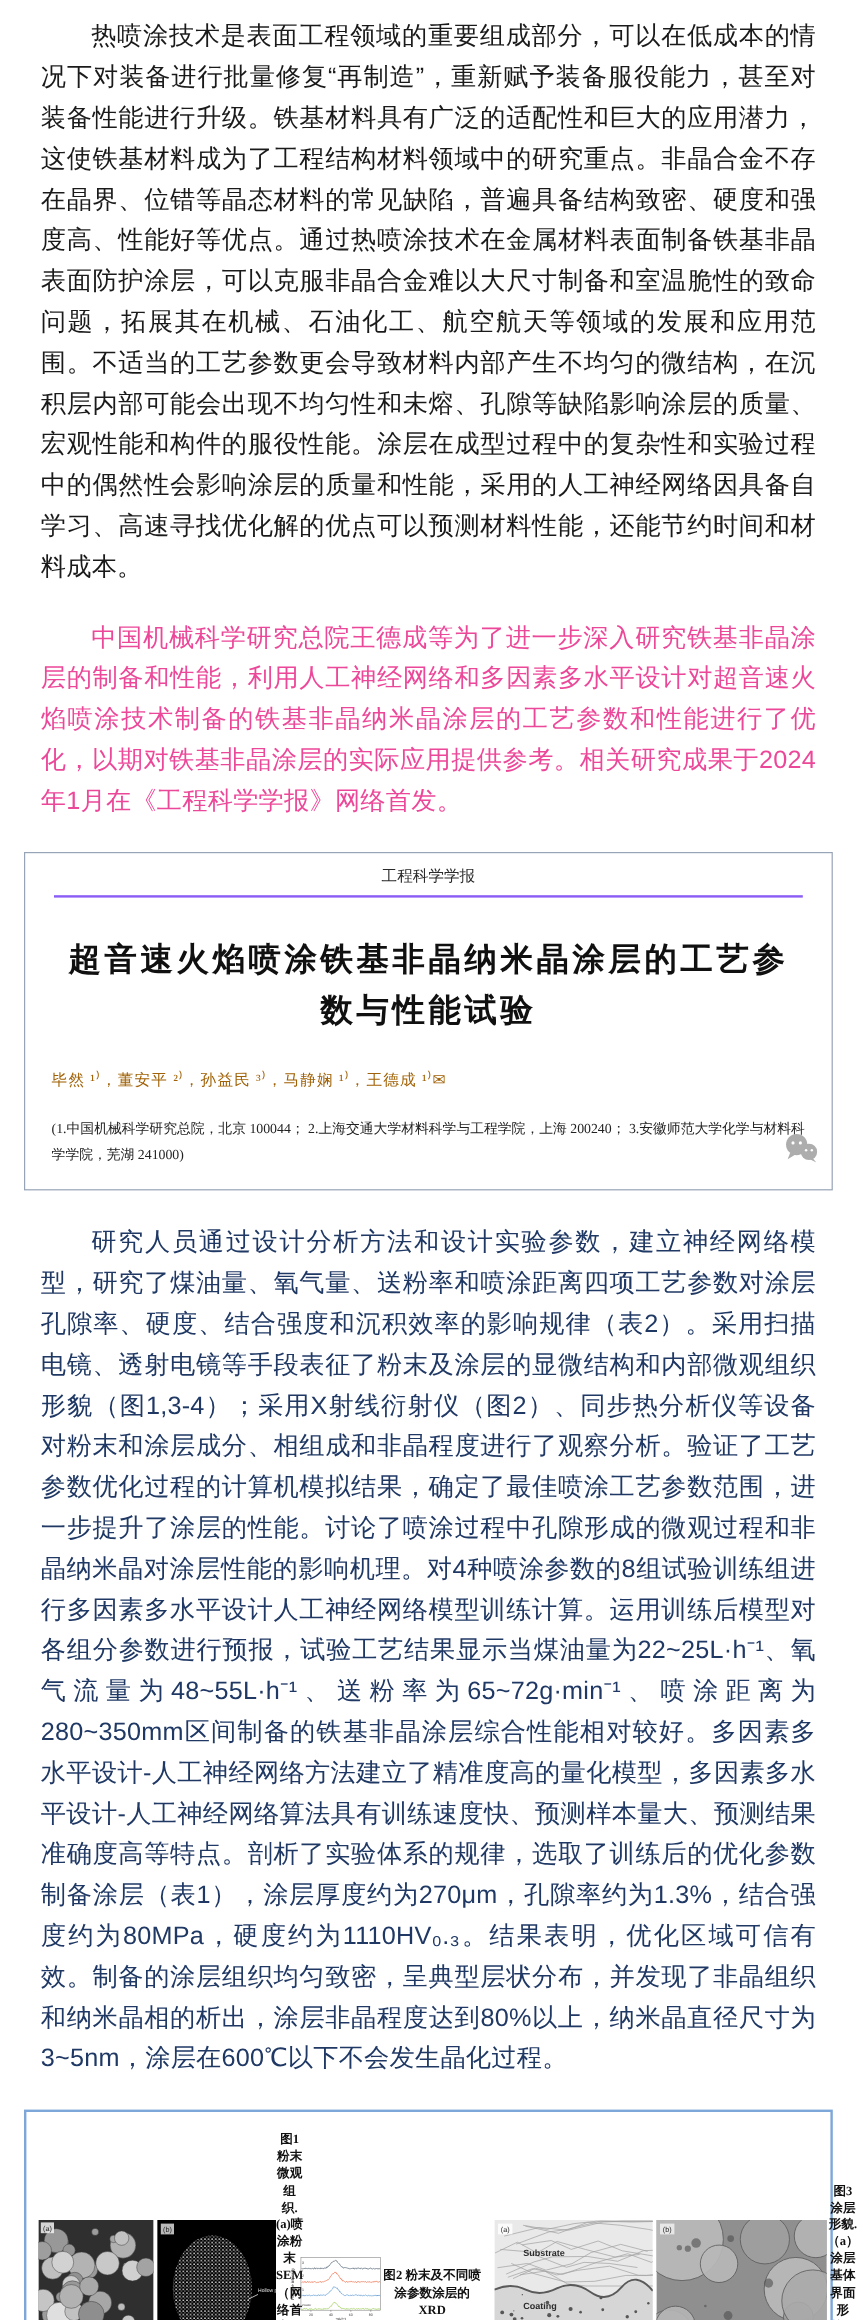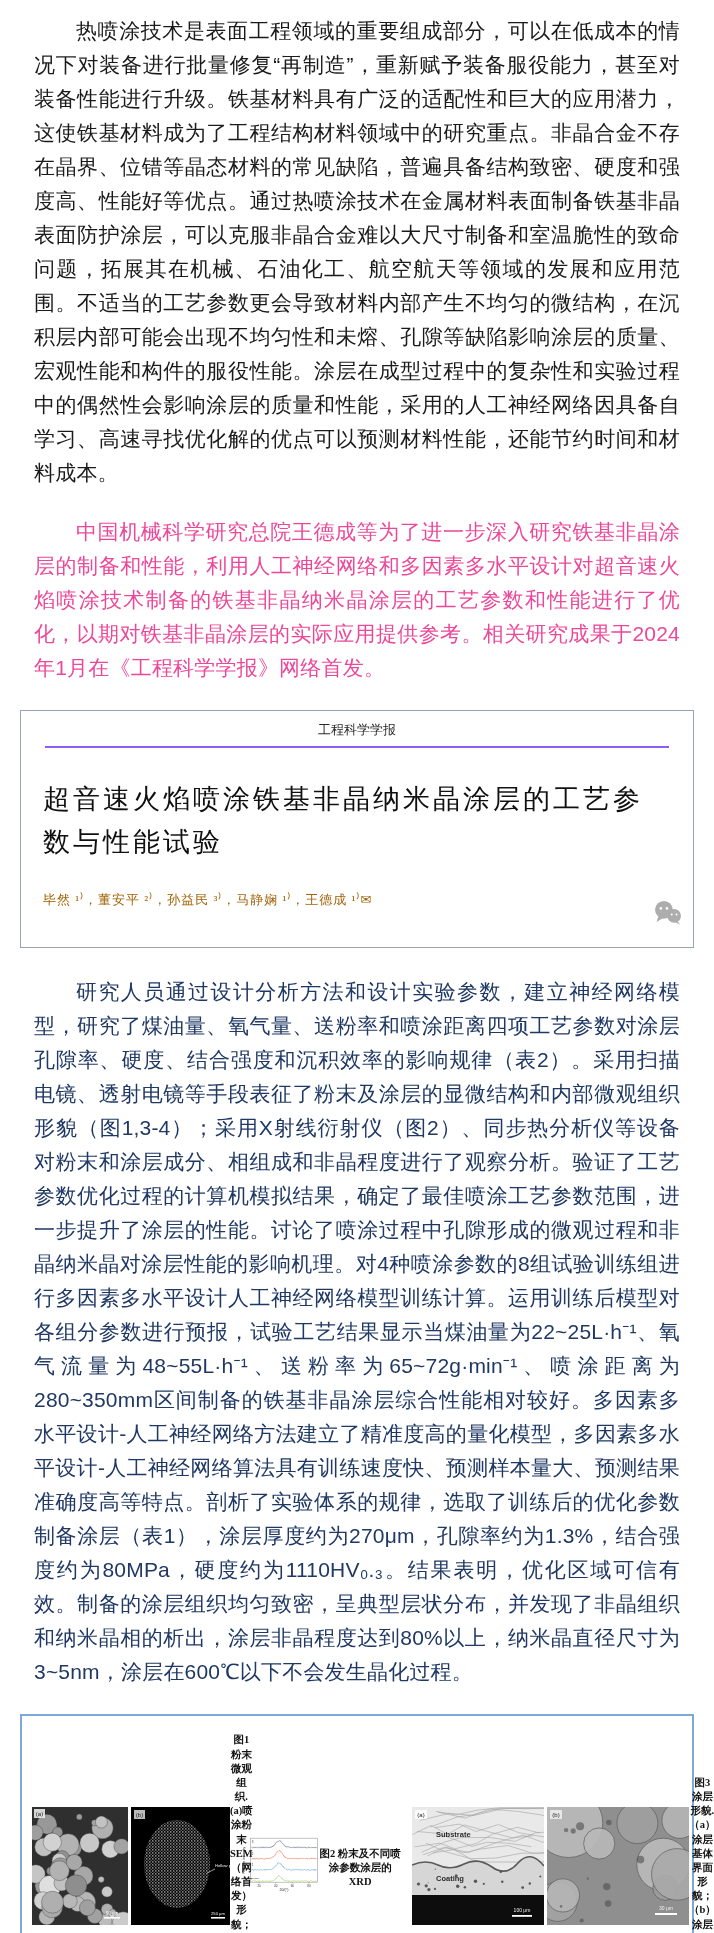--- a/index.html
+++ b/index.html
@@ -2,21 +2,21 @@
 <html><head>
 <meta charset="utf-8">
 <style>
   html,body{margin:0;padding:0;background:#fff;}
   body{width:714px;font-family:"Liberation Sans",sans-serif;-webkit-font-smoothing:antialiased;}
   .article{padding:14px 34px 10px;}
   .body-para{font-size:21px;line-height:34px;text-align:justify;text-indent:2em;margin:0 0 25px;color:#1a1a1a;letter-spacing:0.2px;}
   
   .journal-card{position:relative;margin:2px -14px 27px;border:1px solid #97a3b6;background:#fff;padding:8px 20px 16px;box-sizing:border-box;}
   .jc-header{font-family:"Liberation Serif",serif;font-size:13px;color:#2a2a2a;text-align:center;padding:2px 0 7px;border-bottom:2px solid #8b5cf6;margin:0 4px 30px;}
-  .jc-title{font-family:"Liberation Serif",serif;font-size:27px;color:#101010;line-height:1.6;letter-spacing:3px;margin:0 2px 26px;font-weight:400;}
+  .jc-title{font-family:"Liberation Serif",serif;font-size:27px;color:#101010;line-height:1.6;letter-spacing:3px;margin:0 2px 26px;font-weight:700;text-align:center;}
   .jc-authors{font-family:"Liberation Serif",serif;font-size:13px;color:#a16207;margin:0 2px 22px;letter-spacing:1px;}
   .jc-affil{font-family:"Liberation Serif",serif;font-size:11.5px;color:#222;line-height:1.9;margin:0 2px;}
   .watermark{position:absolute;display:flex;align-items:center;gap:8px;color:#b5b5b5;pointer-events:none;}
   .wm-journal{right:10px;bottom:22px;font-size:26px;letter-spacing:4px;opacity:.85;}
   .wm-icon{color:#9f9f9f;flex:0 0 auto;}
   .wm-text{font-family:"Liberation Sans",sans-serif;white-space:nowrap;}
   
   .figure-box{position:relative;margin:8px -14px 0;border:2px solid #7da7d8;background:#fff;padding:12px 10px 8px;box-sizing:border-box;}
   .fig-grid{display:grid;grid-template-columns:198px 160px 1fr;column-gap:11px;row-gap:10px;}
   .fig-cell{display:flex;align-items:center;}
@@ -30,20 +30,21 @@
 <div class="article">
 
   <p class="body-para" style="color: rgb(26, 26, 26);">热喷涂技术是表面工程领域的重要组成部分，可以在低成本的情况下对装备进行批量修复“再制造”，重新赋予装备服役能力，甚至对装备性能进行升级。铁基材料具有广泛的适配性和巨大的应用潜力，这使铁基材料成为了工程结构材料领域中的研究重点。非晶合金不存在晶界、位错等晶态材料的常见缺陷，普遍具备结构致密、硬度和强度高、性能好等优点。通过热喷涂技术在金属材料表面制备铁基非晶表面防护涂层，可以克服非晶合金难以大尺寸制备和室温脆性的致命问题，拓展其在机械、石油化工、航空航天等领域的发展和应用范围。不适当的工艺参数更会导致材料内部产生不均匀的微结构，在沉积层内部可能会出现不均匀性和未熔、孔隙等缺陷影响涂层的质量、宏观性能和构件的服役性能。涂层在成型过程中的复杂性和实验过程中的偶然性会影响涂层的质量和性能，采用的人工神经网络因具备自学习、高速寻找优化解的优点可以预测材料性能，还能节约时间和材料成本。</p>
 
   <p class="body-para" style="color: #ec4899;">中国机械科学研究总院王德成等为了进一步深入研究铁基非晶涂层的制备和性能，利用人工神经网络和多因素多水平设计对超音速火焰喷涂技术制备的铁基非晶纳米晶涂层的工艺参数和性能进行了优化，以期对铁基非晶涂层的实际应用提供参考。相关研究成果于2024年1月在《工程科学学报》网络首发。</p>
 
   <div class="journal-card">
     <div class="jc-header">工程科学学报</div>
     <div class="jc-title">超音速火焰喷涂铁基非晶纳米晶涂层的工艺参数与性能试验</div>
     <div class="jc-authors">毕然 ¹⁾，董安平 ²⁾，孙益民 ³⁾，马静娴 ¹⁾，王德成 ¹⁾✉</div>
+    <div class="jc-affil">(1.中国机械科学研究总院，北京 100044；  2.上海交通大学材料科学与工程学院，上海 200240；  3.安徽师范大学化学与材料科学学院，芜湖 241000)</div>
     <div class="watermark wm-journal">
       <svg class="wm-icon" width="30" height="25" viewBox="0 0 44 36">
         <circle cx="16" cy="14" r="13" fill="currentColor"></circle>
           <polygon points="8,24 5,32 15,26" fill="currentColor"></polygon>
         <circle cx="11.5" cy="12" r="1.9" fill="#fff"></circle>
           <circle cx="20.5" cy="12" r="1.9" fill="#fff"></circle>
         <circle cx="31" cy="23" r="10" fill="currentColor"></circle>
           <polygon points="36,31 40,36 32,32" fill="currentColor"></polygon>
         <circle cx="27.5" cy="21" r="1.5" fill="#fff"></circle>
           <circle cx="34.5" cy="21" r="1.5" fill="#fff"></circle>

